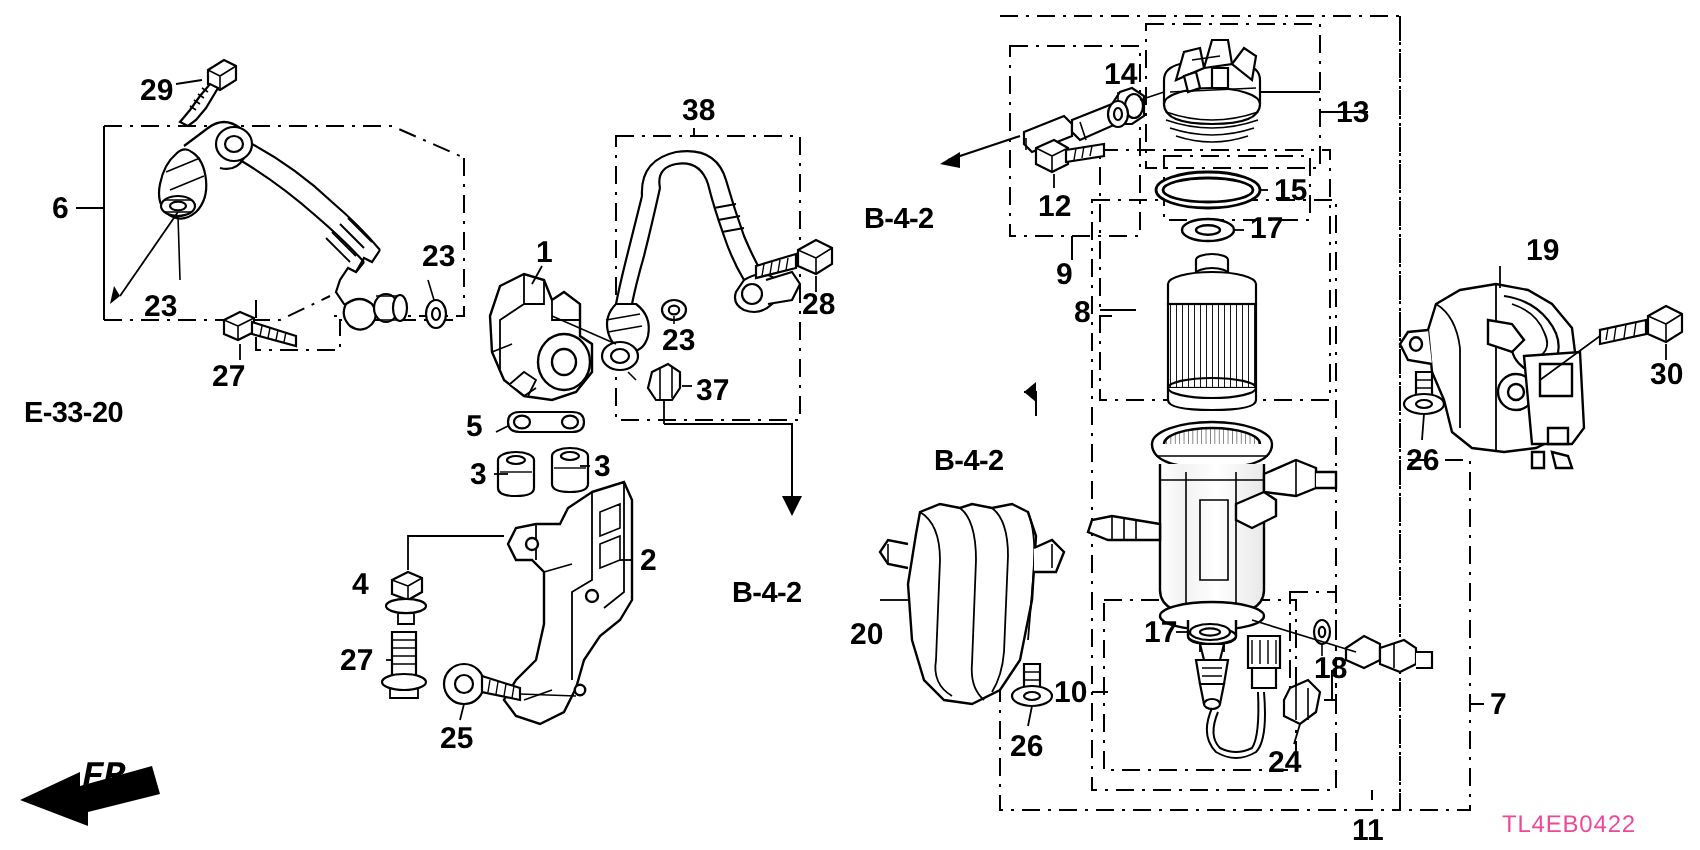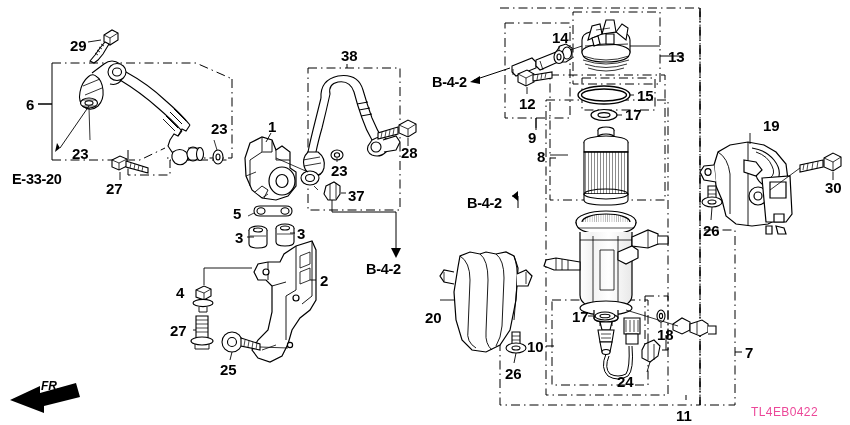--- a/index.html
+++ b/index.html
@@ -1,22 +1,22 @@
 <!DOCTYPE html>
 <html><head>
 <meta charset="utf-8">
 <style>
   html,body{margin:0;padding:0;background:#ffffff;}
   body{width:850px;height:425px;overflow:hidden;font-family:"Liberation Sans",sans-serif;}
   #stage{position:relative;width:850px;height:381px;background:#fff;}
   #stage svg{position:absolute;left:0;top:0;}
   .lbl{position:absolute;font-family:"Liberation Sans",sans-serif;font-size:15px;font-weight:700;color:#000;white-space:nowrap;line-height:1;}
-  .ref{position:absolute;font-family:"Liberation Sans",sans-serif;font-size:14.5px;font-weight:700;color:#000;white-space:nowrap;letter-spacing:-0.3px;line-height:1;}
+  .ref{position:absolute;font-family:"Liberation Sans",sans-serif;font-size:14.5px;font-weight:700;color:#000;white-space:nowrap;letter-spacing:-0.3px;line-height:1;margin-top:28px;}
   .code{position:absolute;font-family:"Liberation Sans",sans-serif;font-size:12px;font-weight:400;color:#ec4899;white-space:nowrap;letter-spacing:0.4px;}
-  .fr{position:absolute;font-family:Liberation Sans, sans-serif;font-size:12px;font-weight:700;font-style:italic;color:#000;white-space:nowrap;}
+  .fr{position:absolute;font-family:Liberation Mono, monospace;font-size:18px;font-weight:700;font-style:italic;color:#000;white-space:nowrap;}
 </style>
 </head>
 <body>
 
 <div id="stage">
 
 <svg width="850" height="425" viewBox="0 0 850 425">
   <defs>
     <pattern id="hatchMesh" width="3" height="3" patternUnits="userSpaceOnUse">
       <rect width="3" height="3" fill="#fff"></rect>
@@ -492,21 +492,21 @@
   <span class="lbl" style="left:637px;top:88px">15</span>
   <span class="lbl" style="left:625px;top:107px">17</span>
   <span class="lbl" style="left:537px;top:149px">8</span>
   <span class="lbl" style="left:763px;top:118px">19</span>
   <span class="lbl" style="left:825px;top:180px">30</span>
   <span class="lbl" style="left:703px;top:223px">26</span>
   <span class="lbl" style="left:425px;top:310px">20</span>
   <span class="lbl" style="left:505px;top:366px">26</span>
   <span class="lbl" style="left:527px;top:339px">10</span>
   <span class="lbl" style="left:572px;top:309px">17</span>
-  <span class="lbl" style="left:617px;top:374px">24</span>
+  <span class="lbl" style="left:634px;top:374px">24</span>
   <span class="lbl" style="left:657px;top:327px">18</span>
   <span class="lbl" style="left:676px;top:408px">11</span>
   <span class="lbl" style="left:745px;top:345px">7</span>
 </div>
 
 <div>
   <span class="ref" style="left:12px;top:172px">E-33-20</span>
   <span class="ref" style="left:432px;top:75px">B-4-2</span>
   <span class="ref" style="left:467px;top:196px">B-4-2</span>
   <span class="ref" style="left:366px;top:262px">B-4-2</span>

